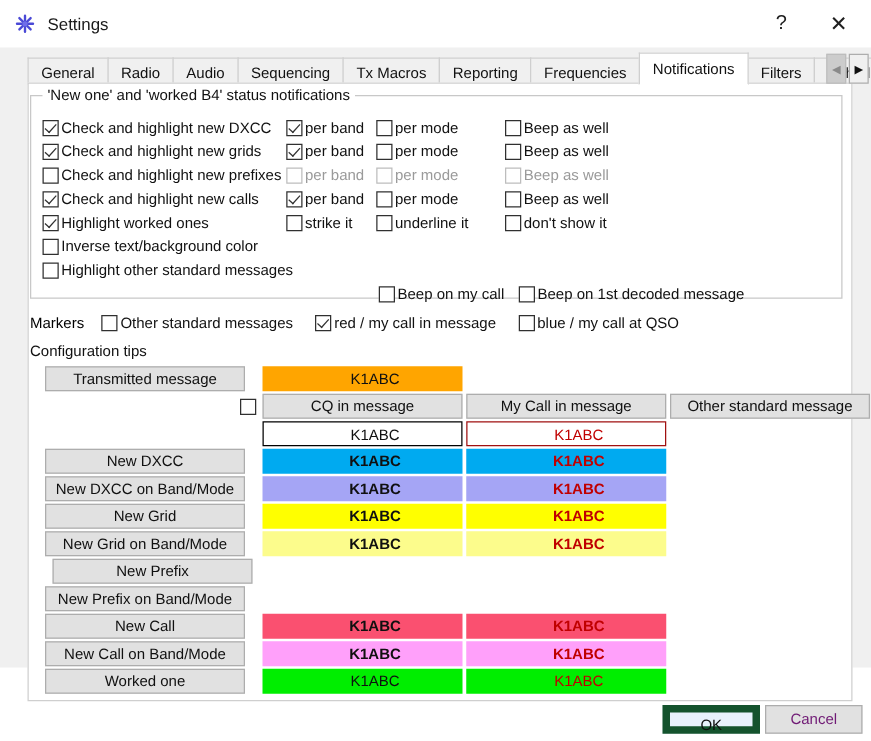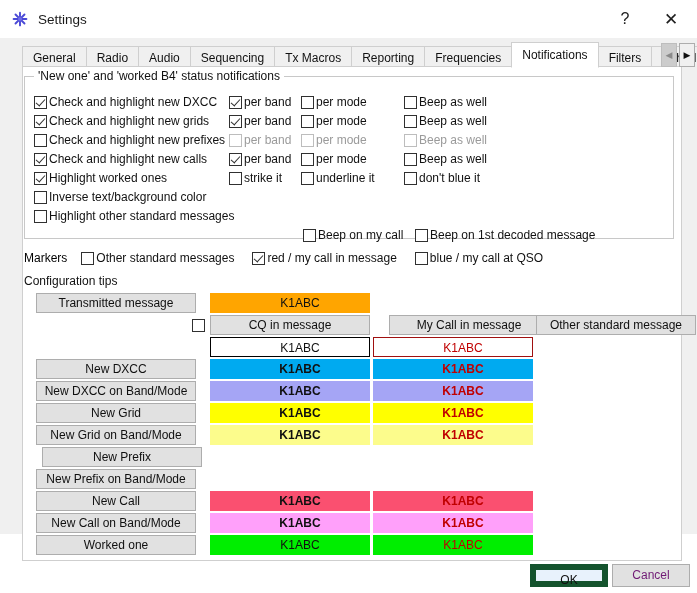--- a/index.html
+++ b/index.html
@@ -439,21 +439,21 @@
       </div>
       <div class="gb-row col-c" style="top:92px">
         <label class="cb">
           <span class="box"></span>
           <span class="lbl">underline it</span>
         </label>
       </div>
       <div class="gb-row col-d" style="top:92px">
         <label class="cb">
           <span class="box"></span>
-          <span class="lbl">don't blue it</span>
+          <span class="lbl">don't show it</span>
         </label>
       </div>
 
       <div class="gb-row col-a" style="top:111px">
         <label class="cb">
           <span class="box"></span>
           <span class="lbl">Inverse text/background color</span>
         </label>
       </div>
 
@@ -499,21 +499,21 @@
     <div id="cfg-grid">
 
       <div class="btnlike" style="left:13px; top:0px; width:160px;">Transmitted message</div>
       <div class="swatch" style="left:187px; top:0px; width:160px; background:#FFA500; color:#101010;">K1ABC</div>
 
       <label class="cb nolabel" style="position:absolute; left:169px; top:26px;">
         <span class="box"></span>
 
       </label>
       <div class="btnlike" style="left:187px; top:22px; width:160px;">CQ in message</div>
-      <div class="btnlike" style="left:366px; top:22px; width:160px;">My Call in message</div>
+      <div class="btnlike" style="left:350px; top:22px; width:160px;">My Call in message</div>
       <div class="btnlike" style="left:513px; top:22px; width:160px;">Other standard message</div>
 
       <div class="swatch" style="left:187px; top:44px; width:160px; background:#FFFFFF; color:#101010; border:1.5px solid #000000;">K1ABC</div>
       <div class="swatch" style="left:350px; top:44px; width:160px; background:#FFFFFF; color:#C00000; border:1.5px solid #A01010;">K1ABC</div>
 
       <div class="btnlike" style="left:13px; top:66px; width:160px;">New DXCC</div>
       <div class="swatch bold" style="left:187px; top:66px; width:160px; background:#00AAF0; color:#101010;">K1ABC</div>
       <div class="swatch bold" style="left:350px; top:66px; width:160px; background:#00AAF0; color:#C00000;">K1ABC</div>
 
       <div class="btnlike" style="left:13px; top:88px; width:160px;">New DXCC on Band/Mode</div>

